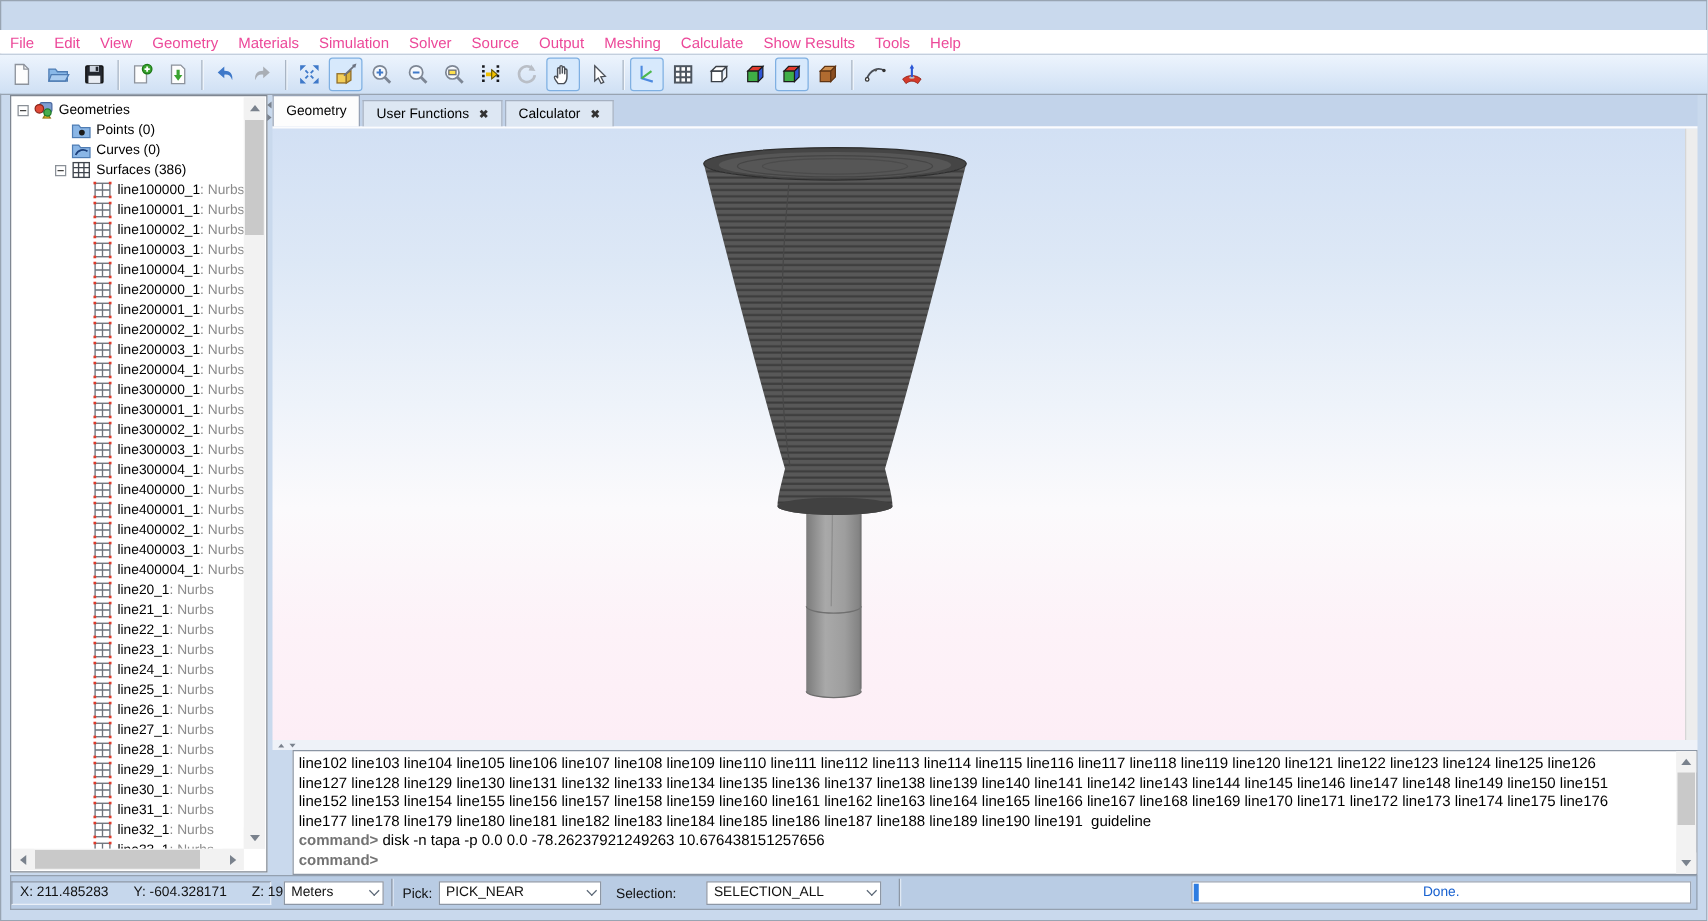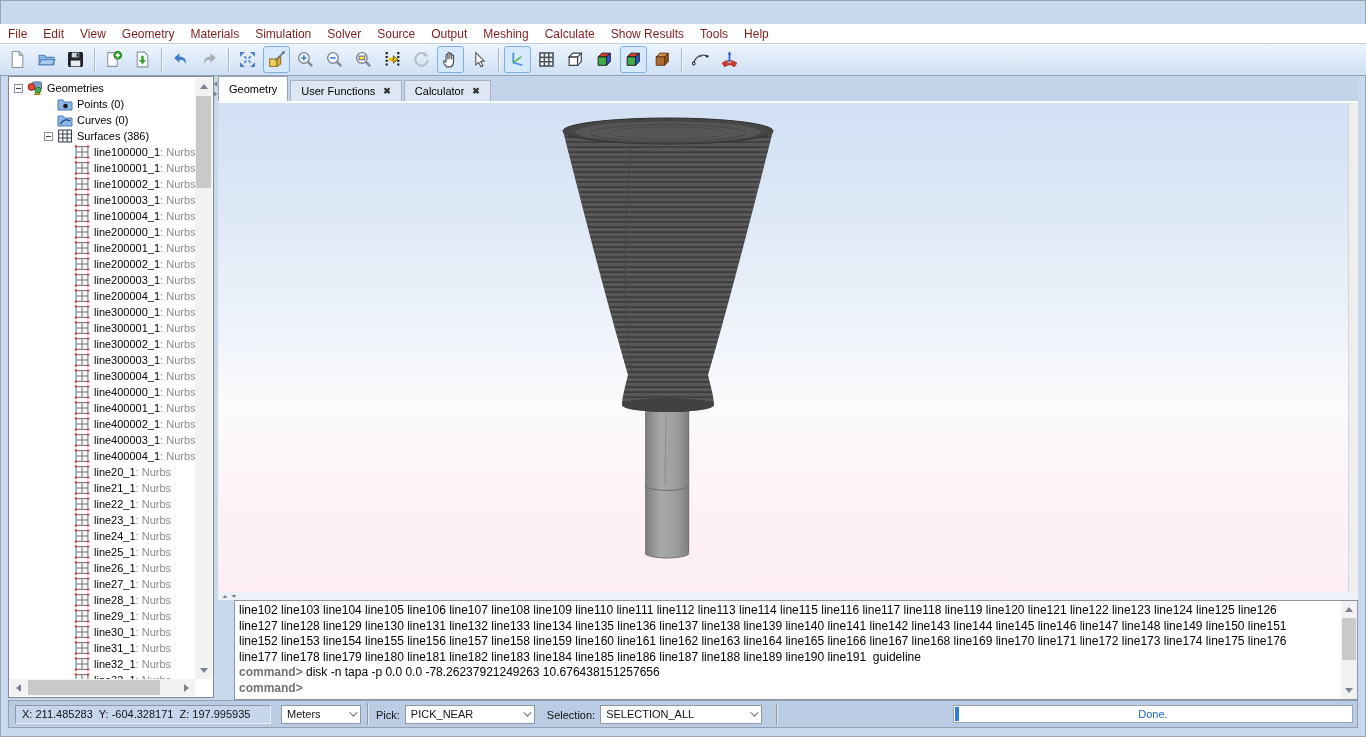--- a/index.html
+++ b/index.html
@@ -9,21 +9,21 @@
   
   .titlebar { position:absolute; left:0; top:0; right:0; height:24px; background:#ffffff; display:flex; align-items:center; }
   .app-icon { width:16px; height:16px; margin-left:8px; background:#2c3e80; border-radius:3px; color:#fff; font-size:9px; font-weight:bold; display:flex; align-items:center; justify-content:center; }
   .title-text { margin-left:6px; font-size:12px; color:#000; }
   .win-controls { margin-left:auto; display:flex; height:100%; }
   .win-btn { width:45px; height:100%; display:flex; align-items:center; justify-content:center; color:#222; }
   .win-btn svg { width:11px; height:11px; }
 
   
   .menubar { position:absolute; left:0; top:24px; right:0; height:19px; background:#ffffff; display:flex; align-items:center; font-size:12px; }
-  .menu-item { padding:0 8px; height:100%; display:flex; align-items:center; color:#7f1d1d; }
+  .menu-item { padding:0 8px; height:100%; display:flex; align-items:center; color:#ec4899; }
 
   
   .toolbar { position:absolute; left:0; top:43px; right:0; height:33px; background:linear-gradient(#edf4fd,#cfe0f4); border-top:1px solid #c4cfdd; border-bottom:1px solid #98a3b1; display:flex; align-items:center; padding-left:3px; }
   .tb-btn { width:27px; height:27px; margin:0 1px; border-radius:3px; border:1px solid transparent; display:flex; align-items:center; justify-content:center; }
   .tb-btn svg { width:19px; height:19px; }
   .tb-btn.active { background:#d7e9fc; border-color:#7fb0e2; }
   .tb-sep { width:1px; height:24px; background:#a9b5c4; margin:0 4px; box-shadow:1px 0 0 #f3f7fc; }
 
   
   .sidebar { position:absolute; left:8px; top:76px; width:206px; height:622px; background:#fff; border:1px solid #7f8792; }
@@ -69,21 +69,21 @@
   .hsplit { position:absolute; left:0; top:516px; right:0; height:8px; background:#eef2f8; display:flex; align-items:center; }
   .hsplit .tri { transform:scale(0.6); margin-left:3px; }
 
   .console { position:absolute; left:16px; top:524px; right:0; height:100px; background:#fff; border:1px solid #8b95a3; font-size:12px; line-height:15.5px; padding:2px 4px; white-space:pre; overflow:hidden; }
   .console-line { color:#000; }
   .prompt { color:#737373; font-weight:bold; }
   .console-sb { position:absolute; top:525px; right:1px; width:16px; height:98px; background:#f2f2f2; }
 
   
   .statusbar { position:absolute; left:8px; top:700px; width:1350px; height:28px; background:#b9cce4; border:1px solid #94a0af; display:flex; align-items:center; font-size:11px; color:#111; }
-  .coords-box { width:256px; height:19px; margin-left:6px; background:#c6d7ec; border:1px solid; border-color:#8d97a5 #e9eff7 #e9eff7 #8d97a5; display:flex; align-items:center; padding:0 6px; gap:6px; white-space:nowrap; }
+  .coords-box { width:208px; height:19px; background:#c6d7ec; border:1px solid; border-color:#8d97a5 #e9eff7 #e9eff7 #8d97a5; display:flex; align-items:center; padding:0 6px; gap:20px; white-space:nowrap; }
   .combo { height:19px; background:#fff; border:1px solid #8d97a5; display:flex; align-items:center; font-size:11px; padding-left:5px; position:relative; }
   .combo .cb-text { flex:1; white-space:nowrap; }
   .combo .cb-arrow { width:16px; height:100%; display:flex; align-items:center; justify-content:center; }
   .cb-chev { width:6px; height:6px; border-right:1.5px solid #5a6675; border-bottom:1.5px solid #5a6675; transform:rotate(45deg) translateY(-2px); }
   .sb-sep { width:1px; height:22px; background:#8d97a5; box-shadow:1px 0 0 #dfe8f3; margin:0 6px; }
   .sb-label { margin:1px 5px 0 2px; white-space:nowrap; }
   .progress { margin-left:auto; margin-right:4px; width:400px; height:18px; background:#fff; border:1px solid #9aa4b2; position:relative; display:flex; align-items:center; justify-content:center; }
   .progress-chunk { position:absolute; left:1px; top:1px; bottom:1px; width:4px; background:#2f7de1; }
   .progress-text { color:#1a62d0; font-size:11px; }
 </style>
@@ -910,21 +910,21 @@
     </div>
     <div class="sb-sep"></div>
     <span class="sb-label">Pick:</span>
     <div class="combo" style="width:130px;">
       <span class="cb-text">PICK_NEAR</span>
       <span class="cb-arrow">
           <span class="cb-chev"></span>
         </span>
     </div>
     <span class="sb-label" style="margin-left:12px;">Selection:</span>
-    <div class="combo" style="width:162px;">
+    <div class="combo" style="width:140px;margin-left:19px;">
       <span class="cb-text">SELECTION_ALL</span>
       <span class="cb-arrow">
           <span class="cb-chev"></span>
         </span>
     </div>
     <div class="sb-sep" style="margin-left:14px;"></div>
     <div class="progress">
       <div class="progress-chunk"></div>
       <span class="progress-text">Done.</span>
     </div>

